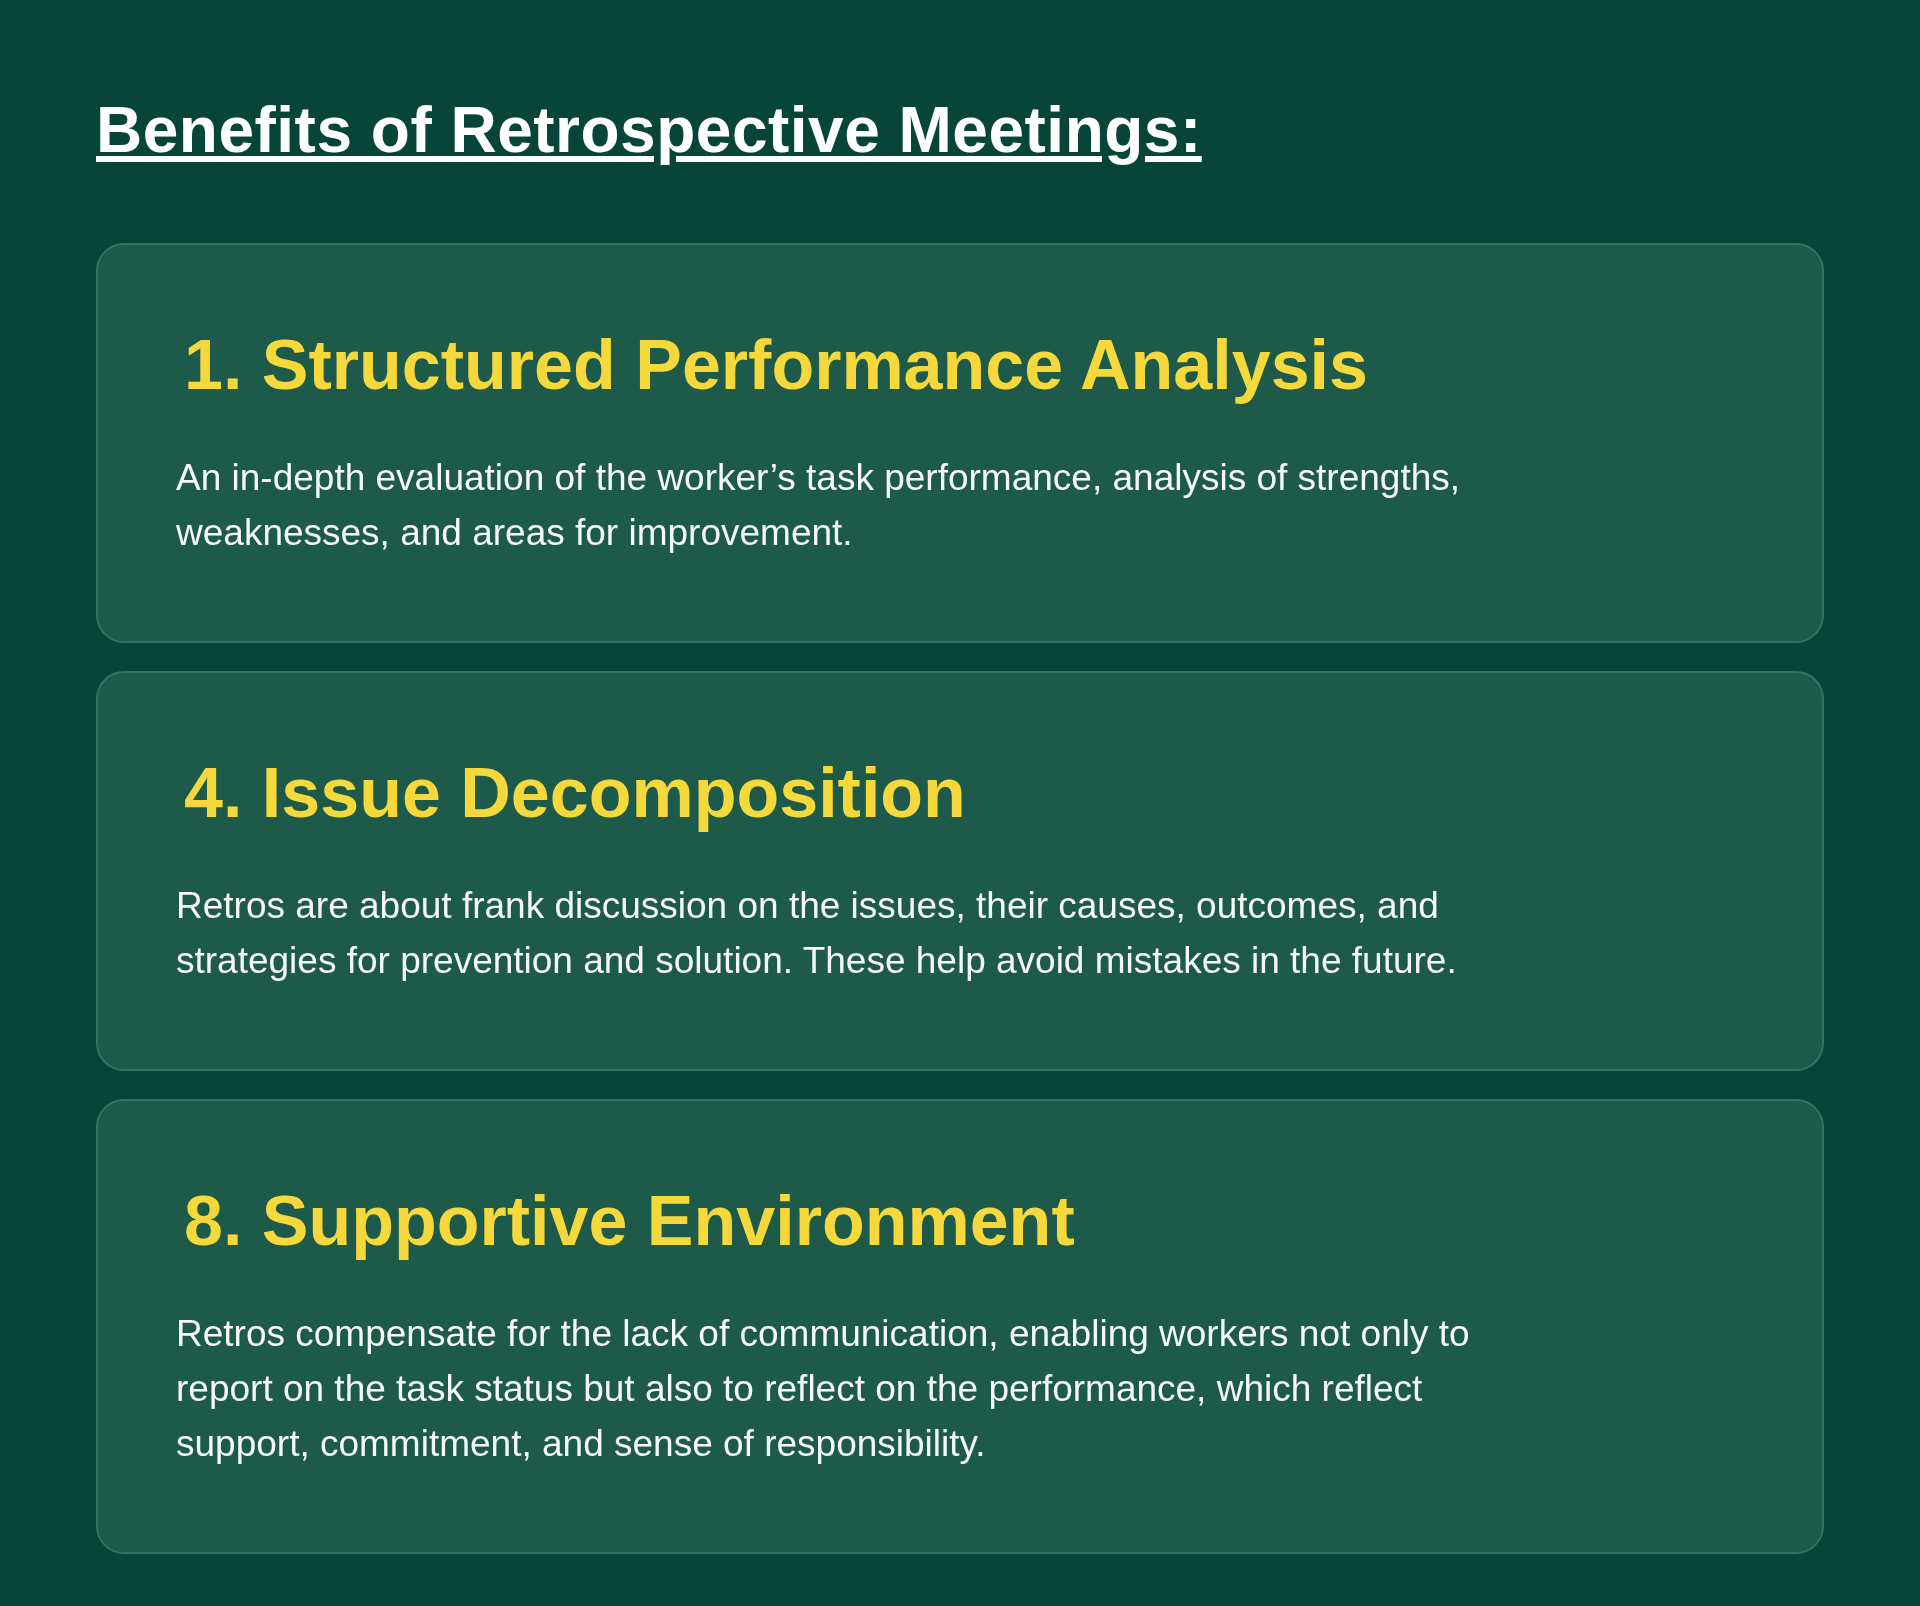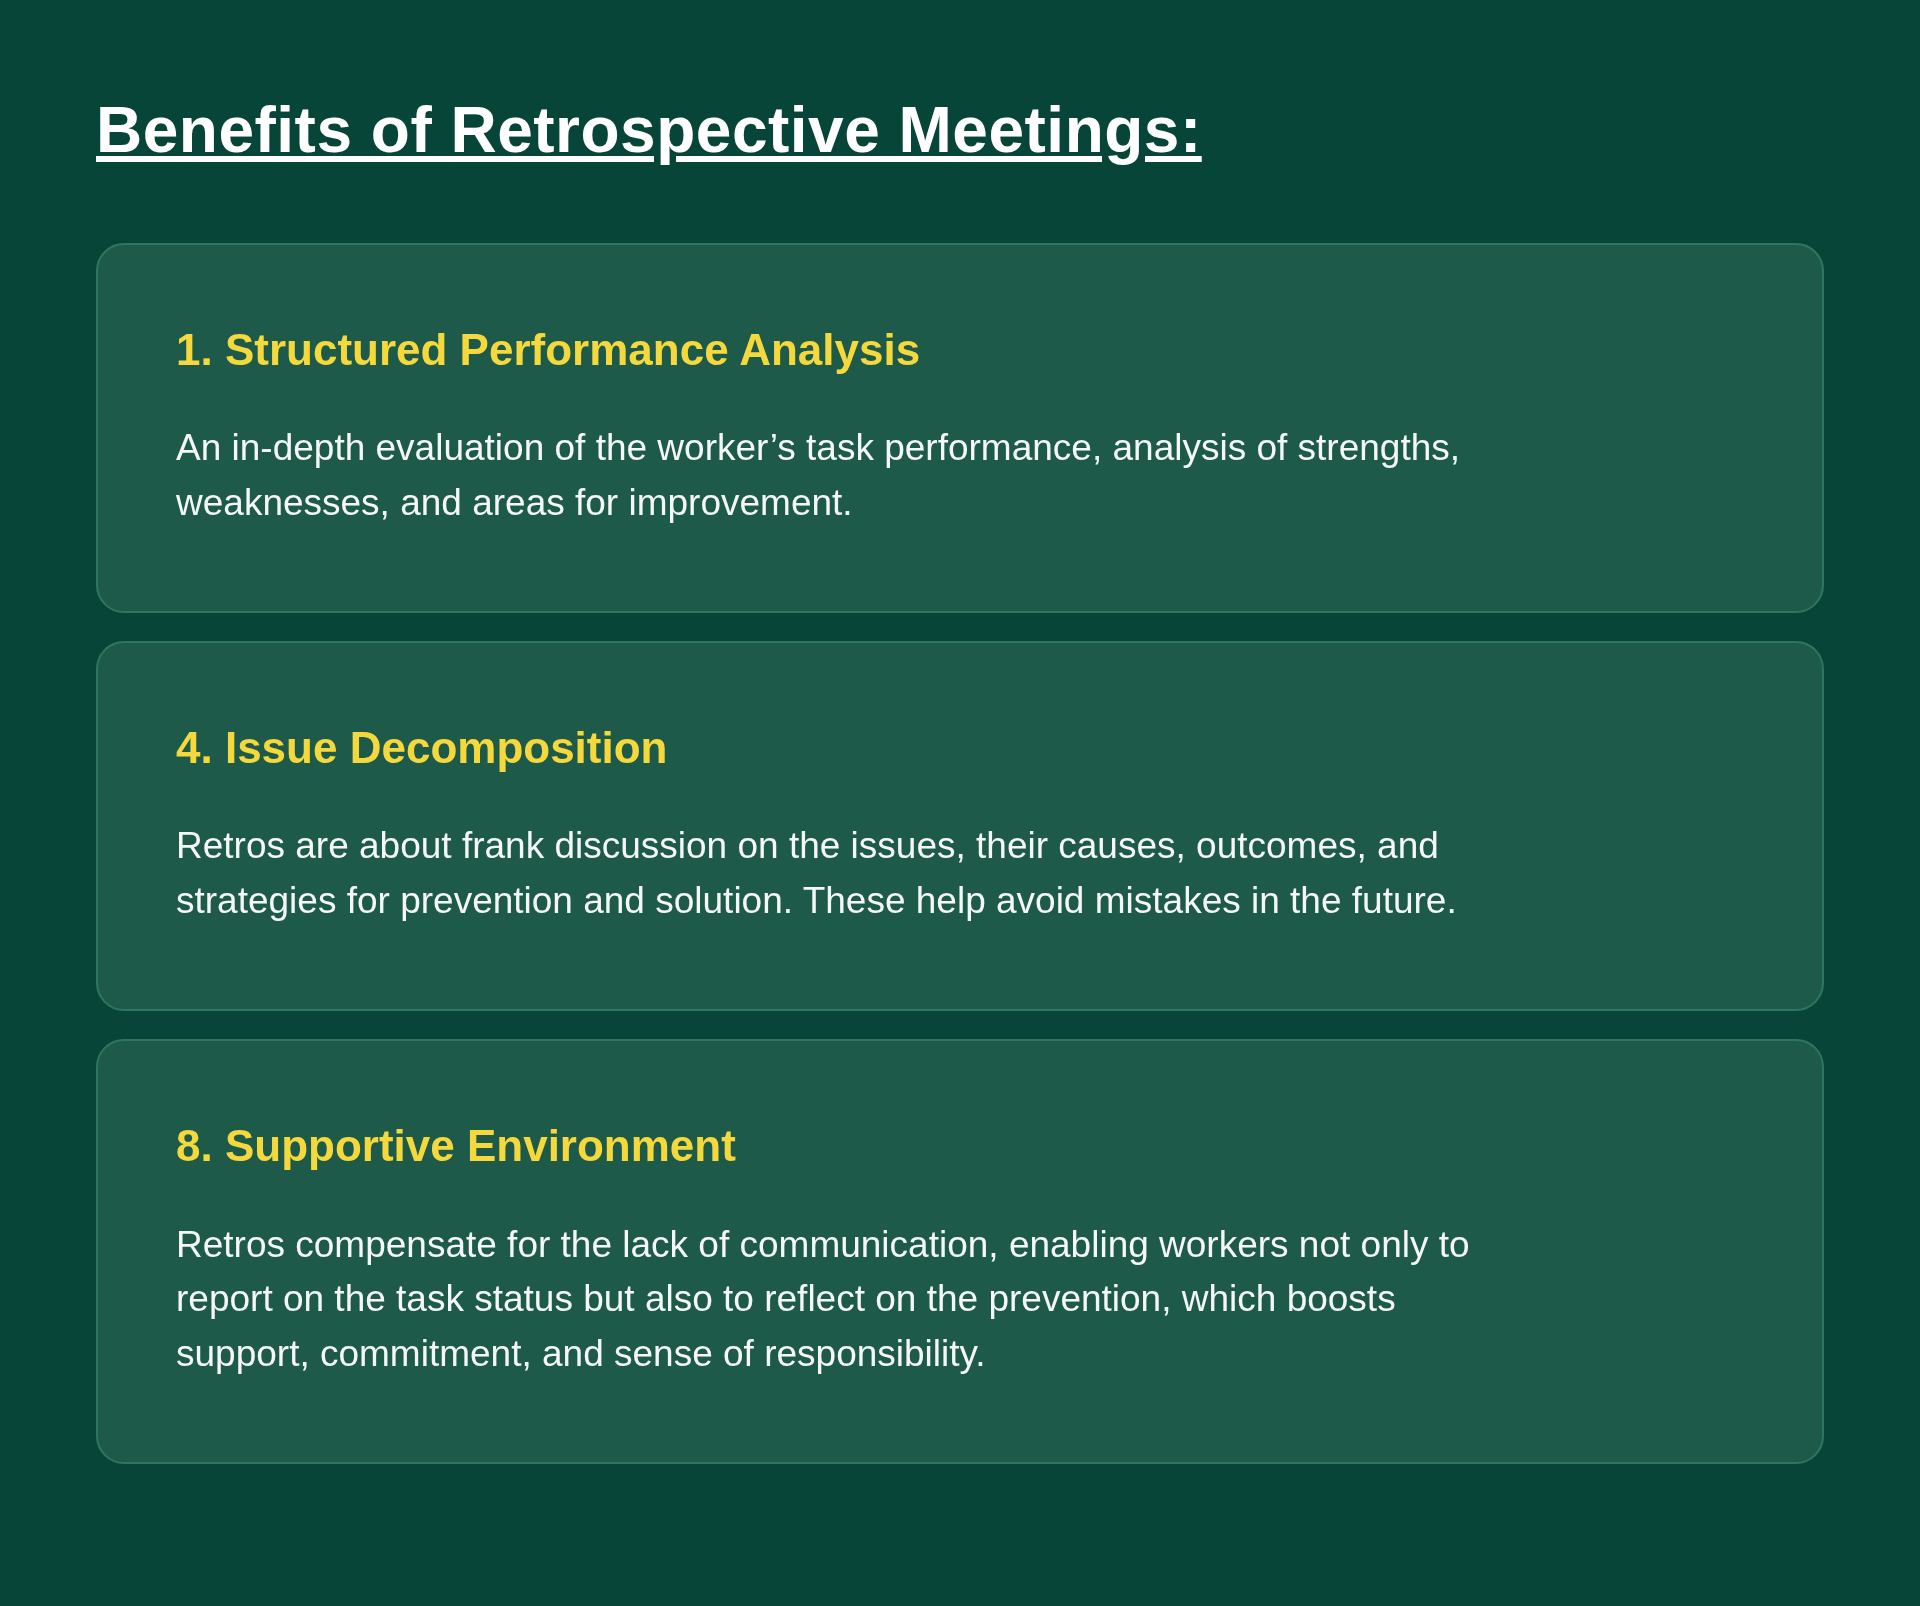--- a/index.html
+++ b/index.html
@@ -32,24 +32,25 @@
   .benefit-card {
     background: var(--card);
     border: 2px solid var(--card-border);
     border-radius: 28px;
     padding: 80px 78px;
     margin-bottom: 28px;
   }
   .benefit-card:last-child { margin-bottom: 0; }
   .card-heading {
     color: var(--accent);
-    font-size: 44px;
+    font-size: 70px;
     font-weight: 600;
     line-height: 1.15;
     margin-bottom: 46px;
+    margin-left: 8px;
   }
   .card-body {
     color: var(--text);
     font-size: 37px;
     font-weight: 400;
     line-height: 1.48;
     white-space: pre-line;
     margin-top: 8px;
   }
 </style>
@@ -68,17 +69,17 @@
 
   <section class="benefit-card">
     <h2 class="card-heading">4. Issue Decomposition</h2>
     <p class="card-body">Retros are about frank discussion on the issues, their causes, outcomes, and
 strategies for prevention and solution. These help avoid mistakes in the future.</p>
   </section>
 
   <section class="benefit-card">
     <h2 class="card-heading">8. Supportive Environment</h2>
     <p class="card-body">Retros compensate for the lack of communication, enabling workers not only to
-report on the task status but also to reflect on the prevention, which boosts
+report on the task status but also to reflect on the performance, which reflect
 support, commitment, and sense of responsibility.</p>
   </section>
 
 </div>
 
 </body></html>

